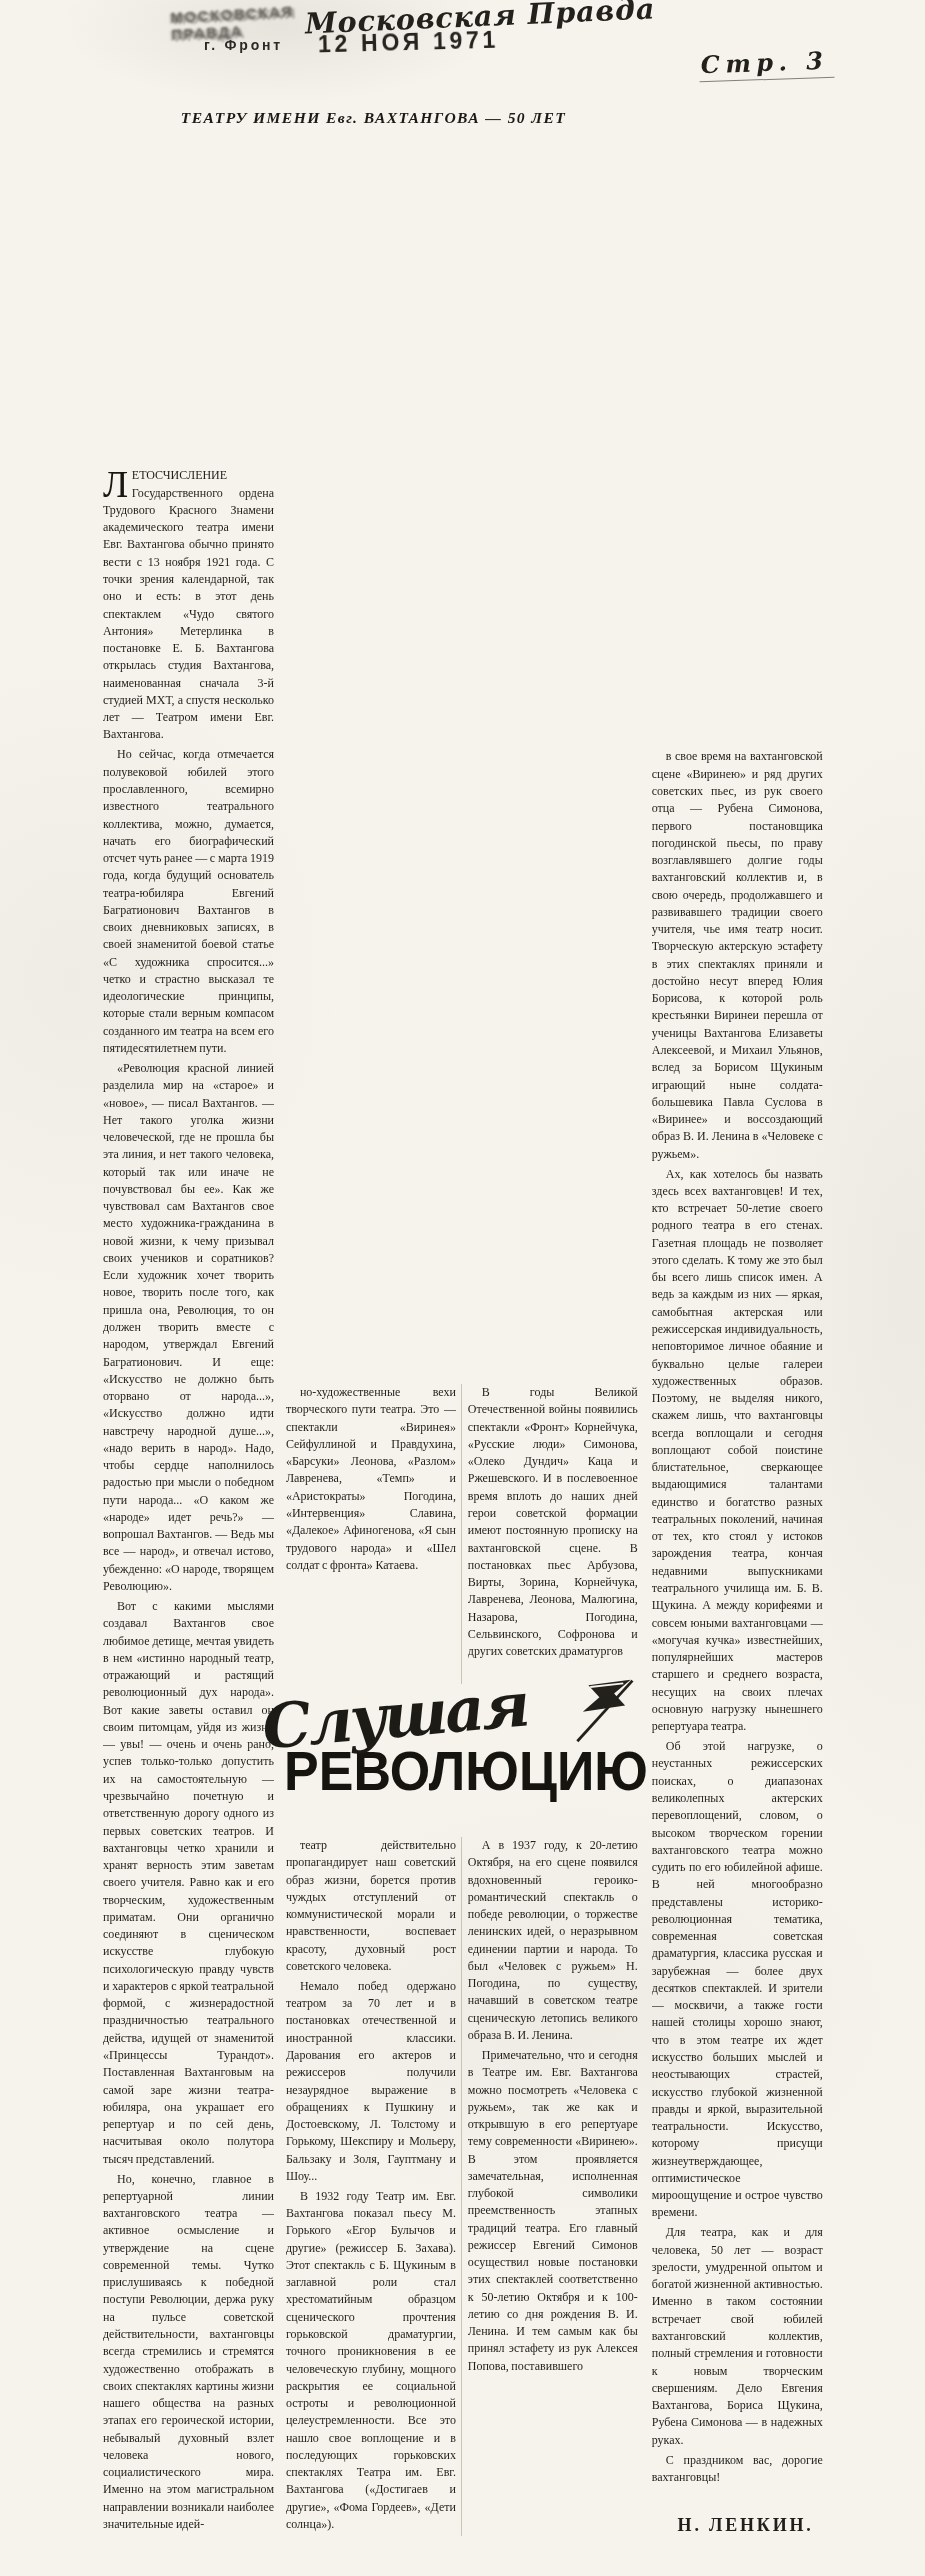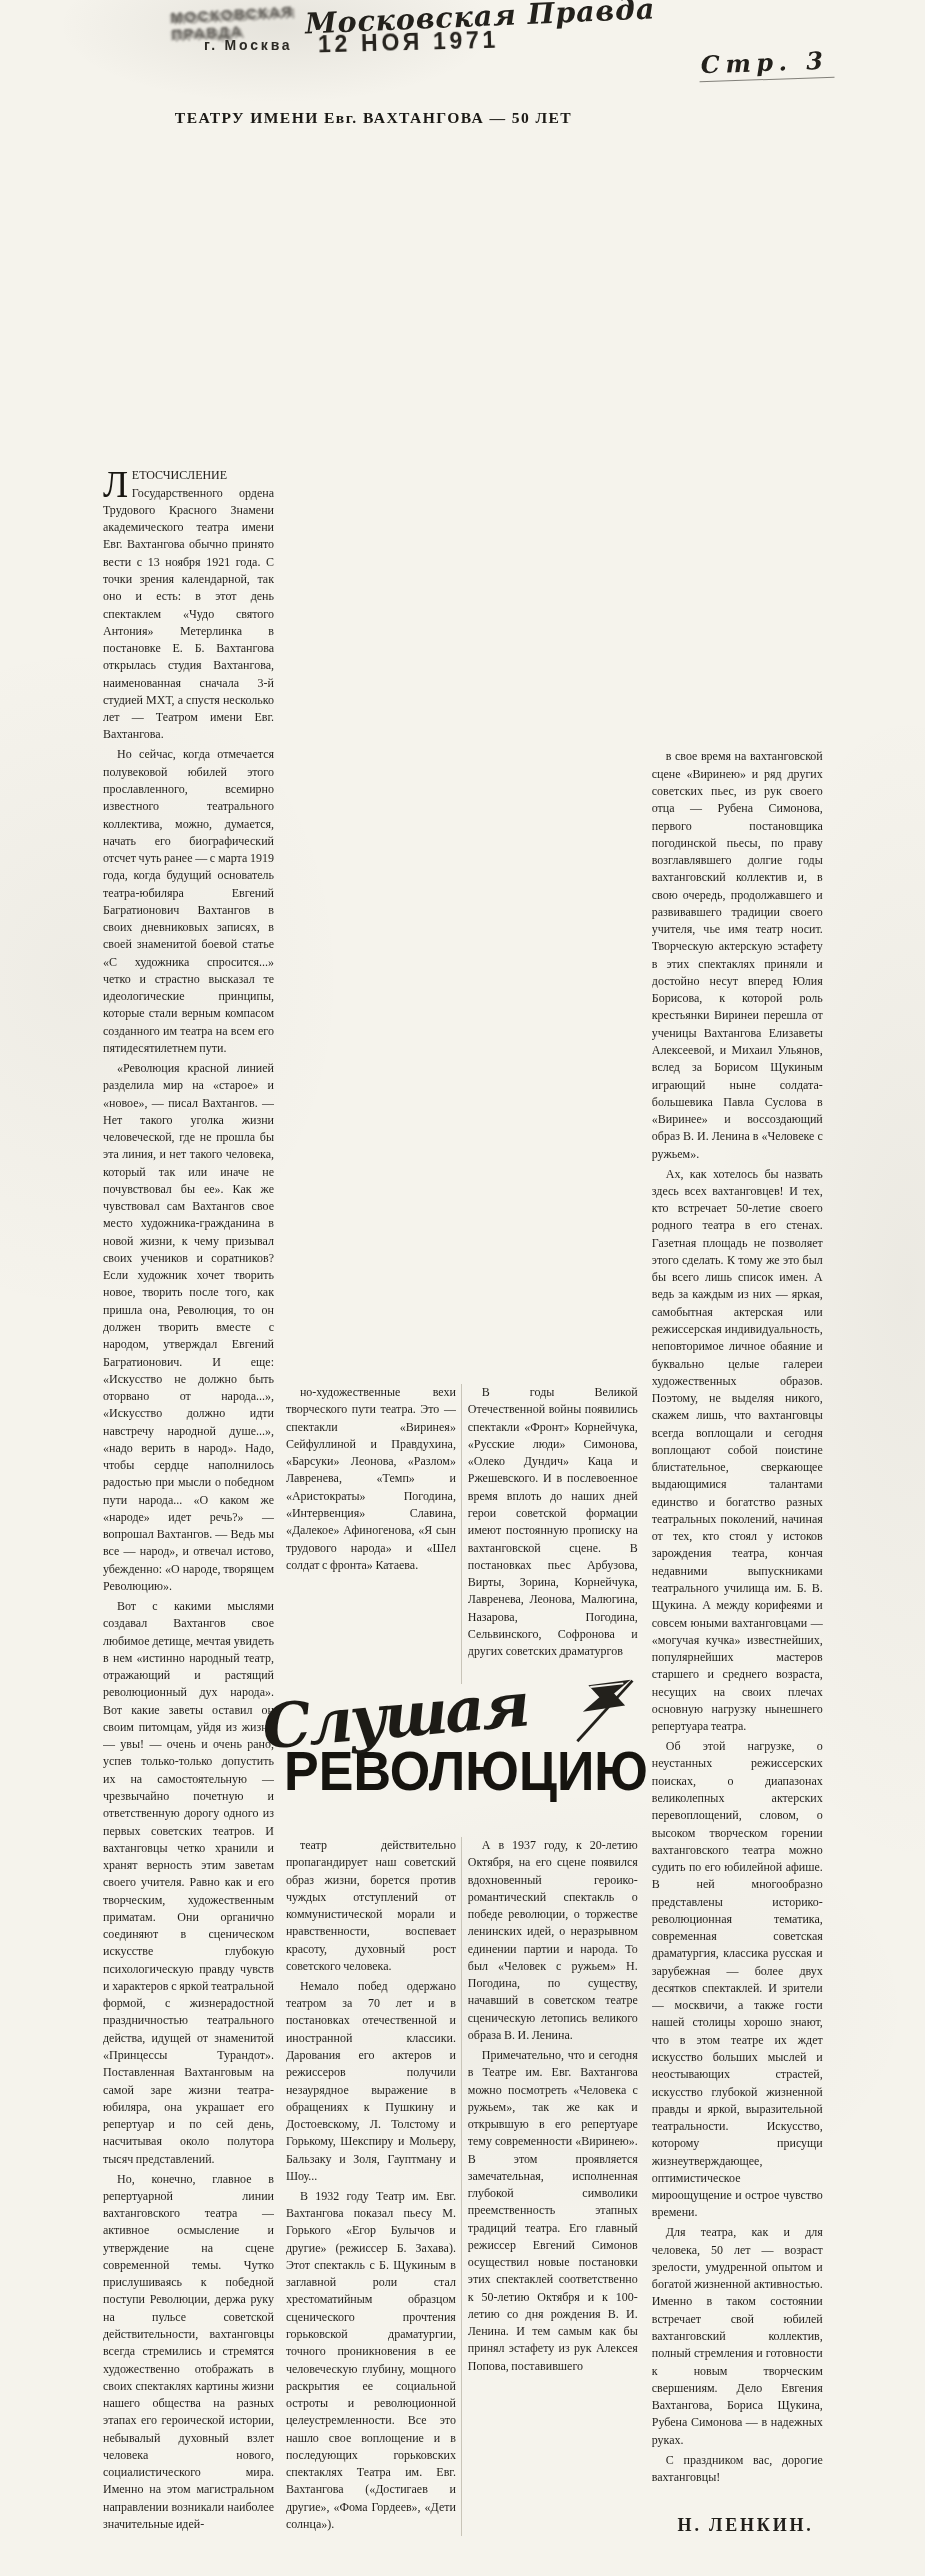--- a/index.html
+++ b/index.html
@@ -41,21 +41,21 @@
   .page-num {
     position:absolute; left:699px; top:48px;
     font-family:"DejaVu Serif", serif; font-style:italic; font-weight:bold;
     font-size:24px; letter-spacing:5.5px; color:#23211c; transform:rotate(-2deg);
     border-bottom:1.8px solid rgba(35,33,28,.55); padding:0 5.5px 1.8px 1.8px;
   }
   
   .headline {
     position:absolute; left:104px; top:109px; width:539px; margin:0;
     text-align:center; font-size:15.6px; font-weight:bold; letter-spacing:1.4px;
-    white-space:nowrap; color:#1c1a16;
+    white-space:nowrap; color:#1c1a16;font-style:italic;
   }
   
   .columns {
     position:absolute; left:103px; top:126px; width:729px; height:2410px;
     display:flex;
     align-items:flex-end;
   }
   .vrule { width:0.9px; background:#c8c4b8; margin:0 5.5px; flex:none; }
   .col { width:171px; flex:none; overflow:hidden; }
   .midwrap { width:354px; flex:none; display:flex; flex-direction:column; }
@@ -92,21 +92,21 @@
   }
   .flag { position:absolute; right:-9.2px; top:-13px; width:79px; height:70px; }
 </style>
 </head>
 <body>
 
 <div class="page">
 
   <div class="stamp-smudge">МОСКОВСКАЯ ПРАВДА</div>
   <div class="handwriting">Московская Правда</div>
-  <div class="city-stamp">г. Москва</div>
+  <div class="city-stamp">г. Фронт</div>
   <div class="date-stamp">12 НОЯ 1971</div>
   <div class="page-num">Стр. 3</div>
 
   <h1 class="headline">ТЕАТРУ ИМЕНИ Евг. ВАХТАНГОВА — 50 ЛЕТ</h1>
 
   <div class="columns">
 
     <div class="col col1">
         <p class="para">ЛЕТОСЧИСЛЕНИЕ Государственного ордена Трудового Красного Знамени академического театра имени Евг. Вахтангова обычно принято вести с 13 ноября 1921 года. С точки зрения календарной, так оно и есть: в этот день спектаклем «Чудо святого Антония» Метерлинка в постановке Е. Б. Вахтангова открылась студия Вахтангова, наименованная сначала 3-й студией МХТ, а спустя несколько лет — Театром имени Евг. Вахтангова.</p>
         <p class="para">Но сейчас, когда отмечается полувековой юбилей этого прославленного, всемирно известного театрального коллектива, можно, думается, начать его биографический отсчет чуть ранее — с марта 1919 года, когда будущий основатель театра-юбиляра Евгений Багратионович Вахтангов в своих дневниковых записях, в своей знаменитой боевой статье «С художника спросится...» четко и страстно высказал те идеологические принципы, которые стали верным компасом созданного им театра на всем его пятидесятилетнем пути.</p>

